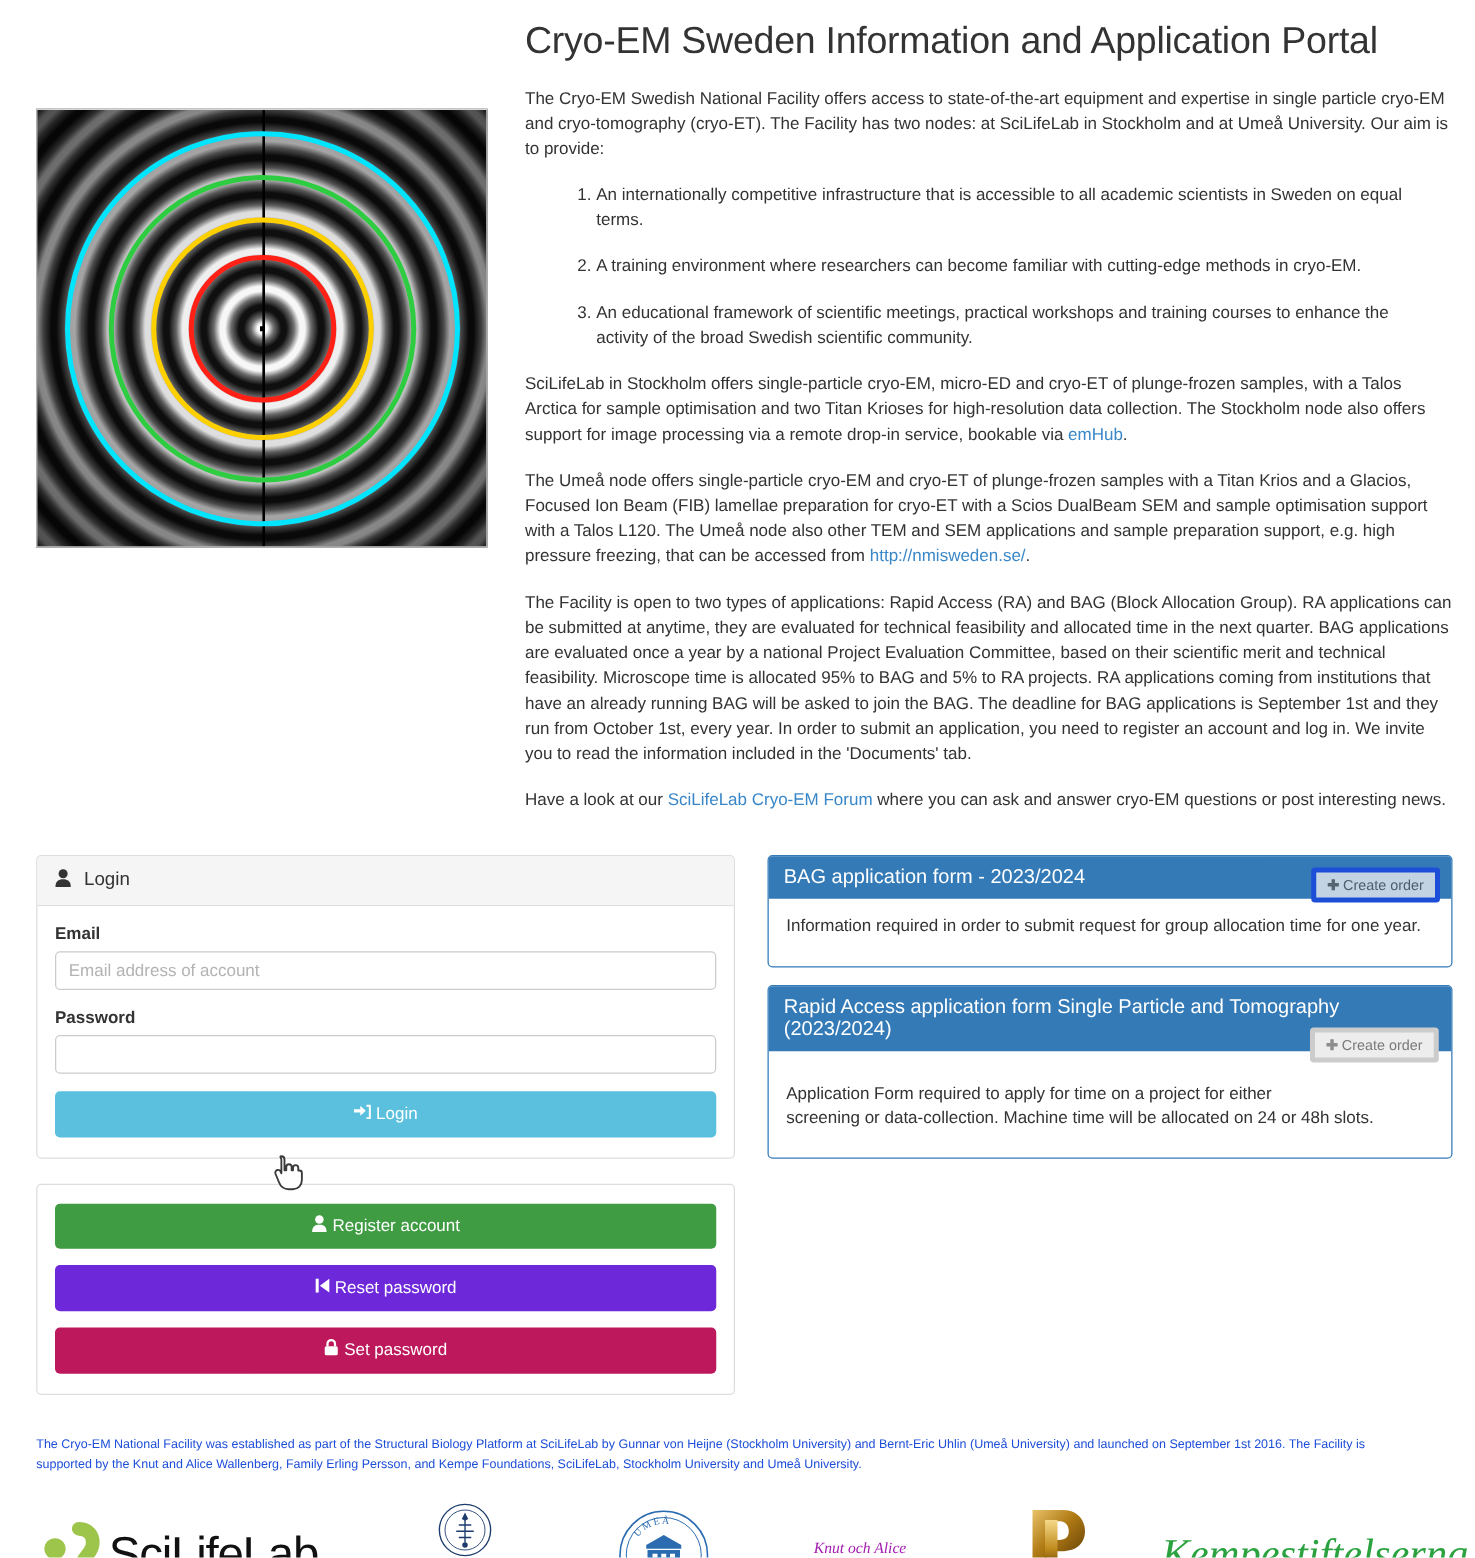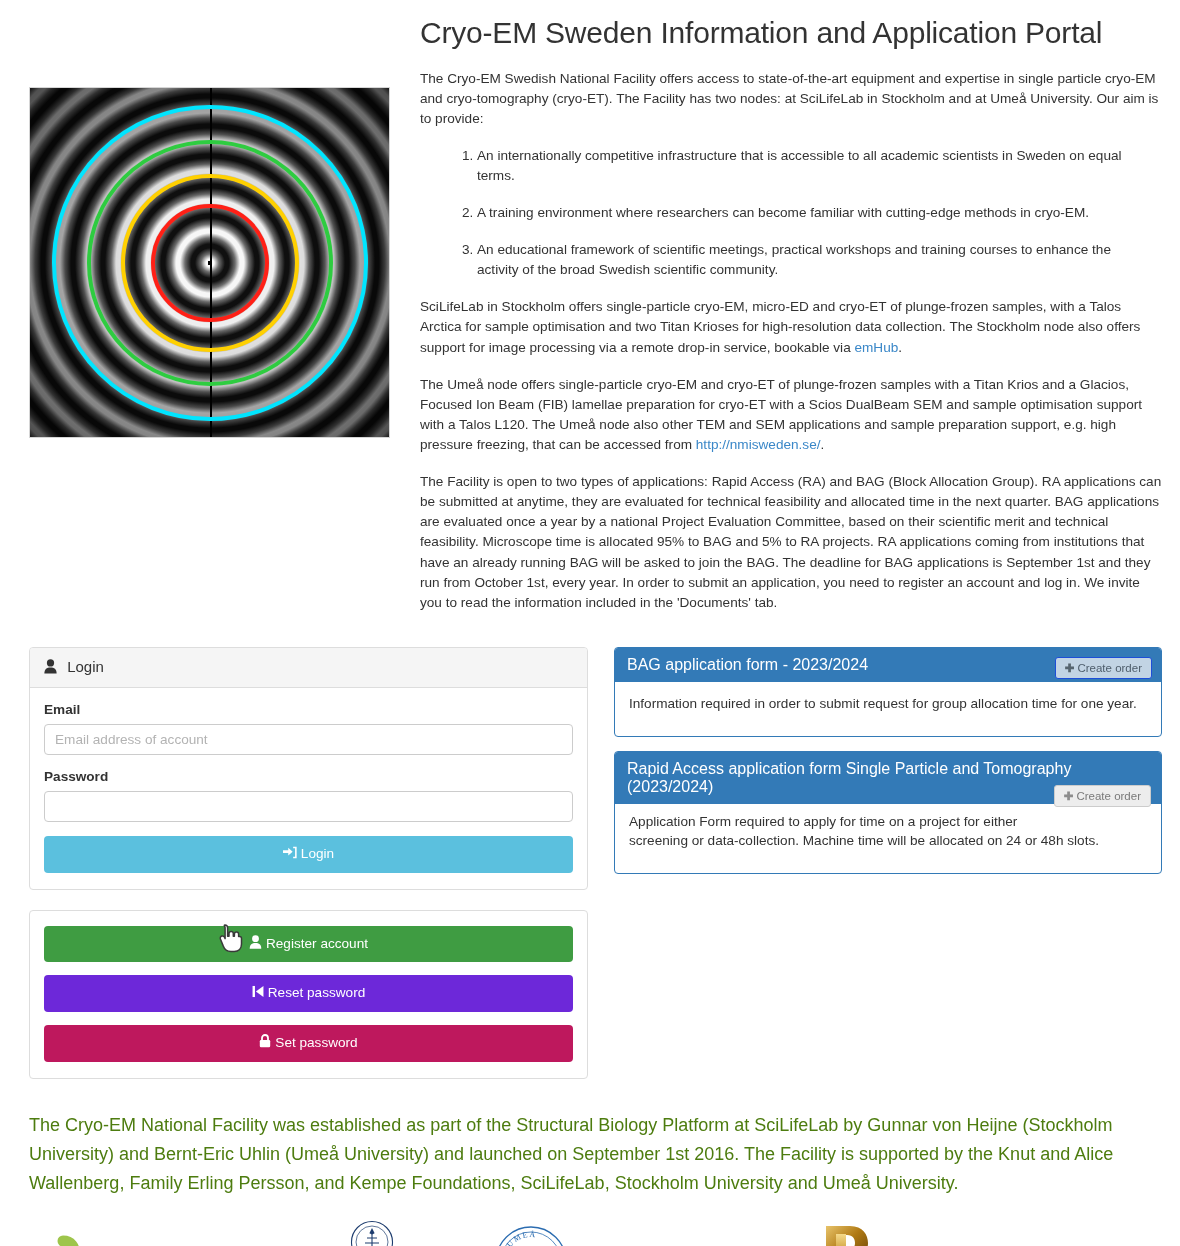--- a/index.html
+++ b/index.html
@@ -97,32 +97,32 @@
   .order-panel { border: 1px solid #337ab7; border-radius: 4px; margin-bottom: 14px; position: relative; background: #fff; }
   .order-head {
     background: #337ab7; color: #fff; padding: 8px 12px;
     font-size: 16px; border-radius: 3px 3px 0 0; min-height: 34px;
     display: flex; align-items: center;
   }
   .order-body { padding: 12px 14px 22px 14px; font-size: 13.6px; color: #333; line-height: 1.45; }
   .create-order-btn {
     position: absolute; right: 9px; top: 9px;
     font-size: 11.5px; padding: 3px 9px;
-    border: 1px solid #1d4ed8; border-radius: 3px;
+    border: 4px solid #1d4ed8; border-radius: 3px;
     background: #c2d4e4; color: #4e5d6b; cursor: pointer;
     white-space: nowrap; font-family: "Liberation Sans", sans-serif;
   }
   .create-order-btn.light { background: #ededed; border-color: #cccccc; color: #7a7a7a; top: 33px; right: 10px; }
   .create-order-btn .plus { font-weight: bold; margin-right: 3px; color: #56656f; }
   .create-order-btn.light .plus { color: #8d8d8d; }
 
   
   .footer-text {
     padding: 12px 20px 0 29px;
-    font-size: 18px; line-height: 1.62; color: #4d7c0f;
+    font-size: 10px; line-height: 1.62; color: #1d4ed8;
     max-width: 1145px;
   }
   .logo-bar { display: flex; padding: 22px 0 0 33px; gap: 16px; }
   .logo-slot { display: flex; align-items: center; justify-content: flex-start; }
 
   
   .sll { display: flex; align-items: center; }
   .sll-word { font-size: 38px; color: #111; letter-spacing: -1px; font-family: "Liberation Sans", sans-serif; }
 
   
@@ -171,20 +171,21 @@
         <li>A training environment where researchers can become familiar with cutting-edge methods in cryo-EM.</li>
         <li>An educational framework of scientific meetings, practical workshops and training courses to enhance the activity of the broad Swedish scientific community.</li>
       </ol>
 
       <p><span>SciLifeLab in Stockholm offers single-particle cryo-EM, micro-ED and cryo-ET of plunge-frozen samples, with a Talos Arctica for sample optimisation and two Titan Krioses for high-resolution data collection. The Stockholm node also offers support for image processing via a remote drop-in service, bookable via </span><a class="lnk" href="#">emHub</a><span>.</span></p>
 
       <p><span>The Umeå node offers single-particle cryo-EM and cryo-ET of plunge-frozen samples with a Titan Krios and a Glacios, Focused Ion Beam (FIB) lamellae preparation for cryo-ET with a Scios DualBeam SEM and sample optimisation support with a Talos L120. The Umeå node also other TEM and SEM applications and sample preparation support, e.g. high pressure freezing, that can be accessed from </span><a class="lnk" href="#">http://nmisweden.se/</a><span>.</span></p>
 
       <p>The Facility is open to two types of applications: Rapid Access (RA) and BAG (Block Allocation Group). RA applications can be submitted at anytime, they are evaluated for technical feasibility and allocated time in the next quarter. BAG applications are evaluated once a year by a national Project Evaluation Committee, based on their scientific merit and technical feasibility. Microscope time is allocated 95% to BAG and 5% to RA projects. RA applications coming from institutions that have an already running BAG will be asked to join the BAG. The deadline for BAG applications is September 1st and they run from October 1st, every year. In order to submit an application, you need to register an account and log in. We invite you to read the information included in the 'Documents' tab.</p>
 
+      <p><span>Have a look at our </span><a class="lnk" href="#">SciLifeLab Cryo-EM Forum</a><span> where you can ask and answer cryo-EM questions or post interesting news.</span></p>
     </div>
   </div>
 
   <div class="panels">
 
     <div class="panel-left">
 
       <div class="panel">
         <div class="panel-heading">
           <span style="display:inline-block;vertical-align:-2px;margin-right:6px;">
@@ -257,21 +258,21 @@
         <div class="order-body">Information required in order to submit request for group allocation time for one year.</div>
       </div>
 
       <div class="order-panel">
         <div class="order-head">
           <span>Rapid Access application form Single Particle and Tomography (2023/2024)</span>
         </div>
         <button class="create-order-btn light">
           <span class="plus">✚</span><span>Create order</span>
         </button>
-        <div class="order-body" style="padding-top:8px;">
+        <div class="order-body" style="padding-top:24px;">
           <div>Application Form required to apply for time on a project for either</div>
           <div>screening or data-collection. Machine time will be allocated on 24 or 48h slots.</div>
         </div>
       </div>
 
     </div>
   </div>
 
   <div class="footer-text">The Cryo-EM National Facility was established as part of the Structural Biology Platform at SciLifeLab by Gunnar von Heijne (Stockholm University) and Bernt-Eric Uhlin (Umeå University) and launched on September 1st 2016. The Facility is supported by the Knut and Alice Wallenberg, Family Erling Persson, and Kempe Foundations, SciLifeLab, Stockholm University and Umeå University.</div>
 

